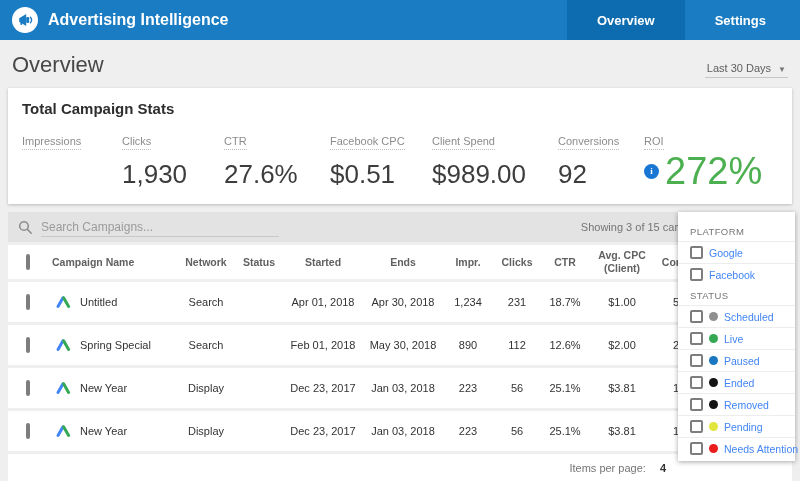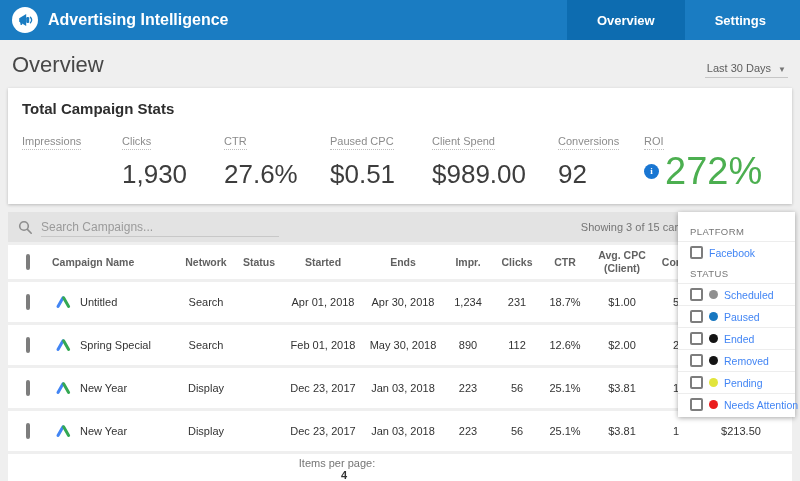--- a/index.html
+++ b/index.html
@@ -66,21 +66,21 @@
   .th-spend { display:flex; align-items:center; justify-content:center; gap:3px; cursor:pointer; }
   .sort-arrow { font-size:12px; color:#424242; }
   .trow { background:#fff; height:40px; margin-top:3px; font-size:11px; color:#333; cursor:pointer; }
   .trow > div { text-align:center; }
   .cell-name { text-align:left !important; }
   .cb { width:15px; height:15px; border:2px solid #7d7d7d; border-radius:2px; background:#fff;
     margin:0 auto; cursor:pointer; }
   .adwords-icon { display:flex; justify-content:center; }
   .dot { width:10px; height:10px; border-radius:50%; margin:0 auto; }
   .tfoot { background:#fff; margin-top:3px; height:27px; display:flex; justify-content:flex-end;
-    align-items:center; font-size:11px; color:#757575; padding-right:126px;flex-direction:column; }
+    align-items:center; font-size:11px; color:#757575; padding-right:126px; }
   .ipp-value { color:#333; font-weight:bold; margin-left:14px; }
 
   
   .filters { position:absolute; top:212px; right:5px; width:117px; background:#fff;
     box-shadow:0 1px 5px rgba(0,0,0,.35); padding:9px 0 2px; z-index:5; }
   .filters-title { font-size:14px; color:#555; padding:0 12px 8px; }
   .fsection-label { font-size:9.5px; color:#757575; padding:5px 12px 4px; letter-spacing:.4px; }
   .foption { display:flex; align-items:center; gap:6px; padding:4px 12px; border-top:1px solid #ededed; cursor:pointer; }
   .fcb { width:13px; height:13px; border:2px solid #7d7d7d; border-radius:2px; background:#fff; flex:0 0 auto; cursor:pointer; }
   .fdot { width:9px; height:9px; border-radius:50%; flex:0 0 auto; }
@@ -130,21 +130,21 @@
 
   <div class="stat">
     <span class="stat-label">CTR</span>
     <div class="value-row">
 
       <span class="stat-value">27.6%</span>
     </div>
   </div>
 
   <div class="stat">
-    <span class="stat-label">Paused CPC</span>
+    <span class="stat-label">Facebook CPC</span>
     <div class="value-row">
 
       <span class="stat-value">$0.51</span>
     </div>
   </div>
 
   <div class="stat">
     <span class="stat-label">Client Spend</span>
     <div class="value-row">
 
@@ -303,38 +303,48 @@
     <span>Items per page:</span>
     <span class="ipp-value">4</span>
   </div>
 </div>
 
 <aside class="filters">
   <div id="fsections">
   <div class="fsection">
     <div class="fsection-label">PLATFORM</div>
     <div class="fsection-options">
+  <div class="foption">
+    <span class="fcb"></span>
+
+    <span class="foption-label">Google</span>
+  </div>
 
   <div class="foption">
     <span class="fcb"></span>
 
     <span class="foption-label">Facebook</span>
   </div>
 </div>
   </div>
 
   <div class="fsection">
     <div class="fsection-label">STATUS</div>
     <div class="fsection-options">
   <div class="foption">
     <span class="fcb"></span>
     <span class="fdot" style="background: rgb(143, 143, 143);"></span>
     <span class="foption-label">Scheduled</span>
   </div>
 
+  <div class="foption">
+    <span class="fcb"></span>
+    <span class="fdot" style="background: rgb(52, 168, 83);"></span>
+    <span class="foption-label">Live</span>
+  </div>
 
   <div class="foption">
     <span class="fcb"></span>
     <span class="fdot" style="background: rgb(24, 119, 192);"></span>
     <span class="foption-label">Paused</span>
   </div>
 
   <div class="foption">
     <span class="fcb"></span>
     <span class="fdot" style="background: rgb(20, 20, 20);"></span>

